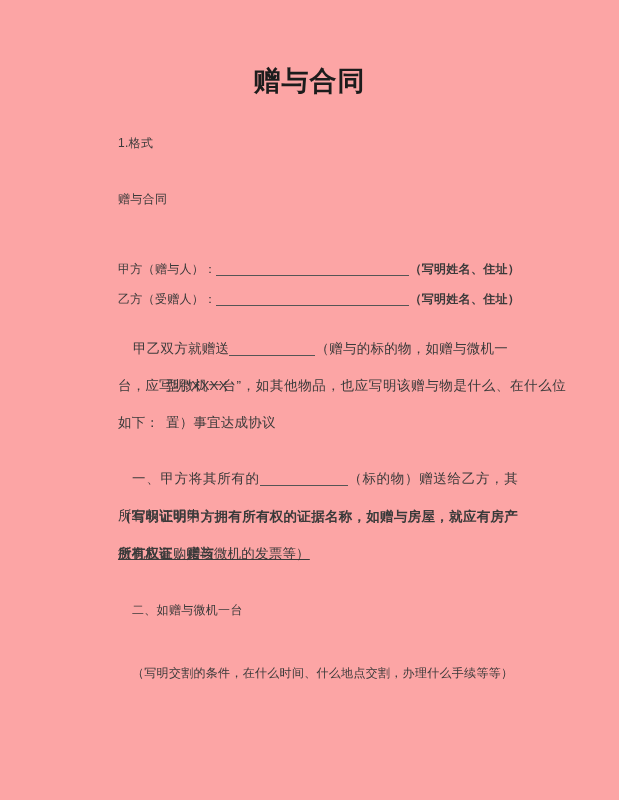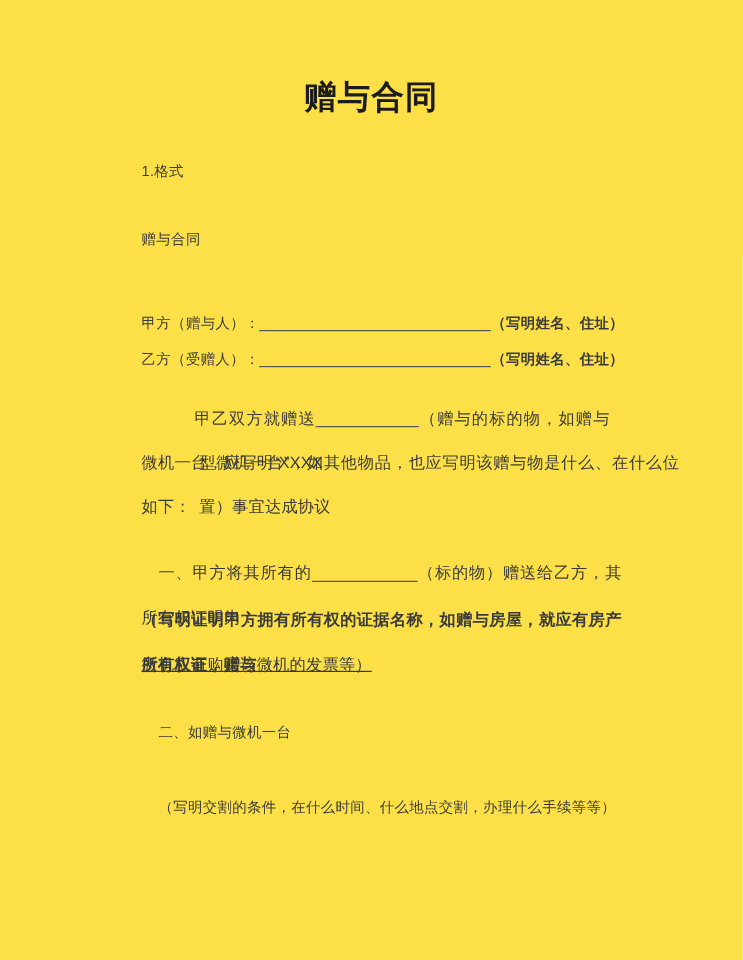--- a/index.html
+++ b/index.html
@@ -13,21 +13,21 @@
     font-family: "Liberation Sans", "DejaVu Sans", sans-serif;
     color: #333333;
     -webkit-font-smoothing: antialiased;
   }
 
   .page {
     position: relative;
     width: 619px;
     height: 800px;
     margin: 0 auto;
-    background: #fde047;
+    background: #fca5a5;
     overflow: hidden;
     box-sizing: border-box;
   }
 
   .doc-body {
     position: absolute;
     left: 118px;
     top: 0;
     width: 390px;
   }
@@ -93,21 +93,21 @@
     <div class="row line" style="top:251px;">
       <span>甲方（赠与人）：</span><span class="blank blank-party"></span><span class="note">（写明姓名、住址）</span>
     </div>
 
     <div class="row line" style="top:281px;">
       <span>乙方（受赠人）：</span><span class="blank blank-party"></span><span class="note">（写明姓名、住址）</span>
     </div>
 
     <div class="row para" style="top:330px; width:390px;">
       <span style="display:inline-block; text-indent:0;">
-        <span style="margin-left:44px;">甲乙双方就赠送</span><span class="blank blank-mid"></span><span>（赠与的标的物，如赠与微机一台，应写明“XXXX</span>
+        <span style="margin-left:15px;">甲乙双方就赠送</span><span class="blank blank-mid"></span><span>（赠与的标的物，如赠与微机一台，应写明“XXXX</span>
       </span>
     </div>
     <div class="row para" style="top:367px; width:400px;margin-left:48px;">型微机一台”，如其他物品，也应写明该赠与物是什么、在什么位置）事宜达成协议</div>
     <div class="row para" style="top:404px;">如下：</div>
 
     <div class="row para" style="top:461px; width:400px;font-family:Liberation Mono, monospace;">
       <span style="display:inline-block;">
         <span style="margin-left:14px;">一、</span><span>甲方将其所有的</span><span class="blank blank-sub"></span><span>（标的物）赠送给乙方，其所有权证明为：</span>
       </span>
     </div>

